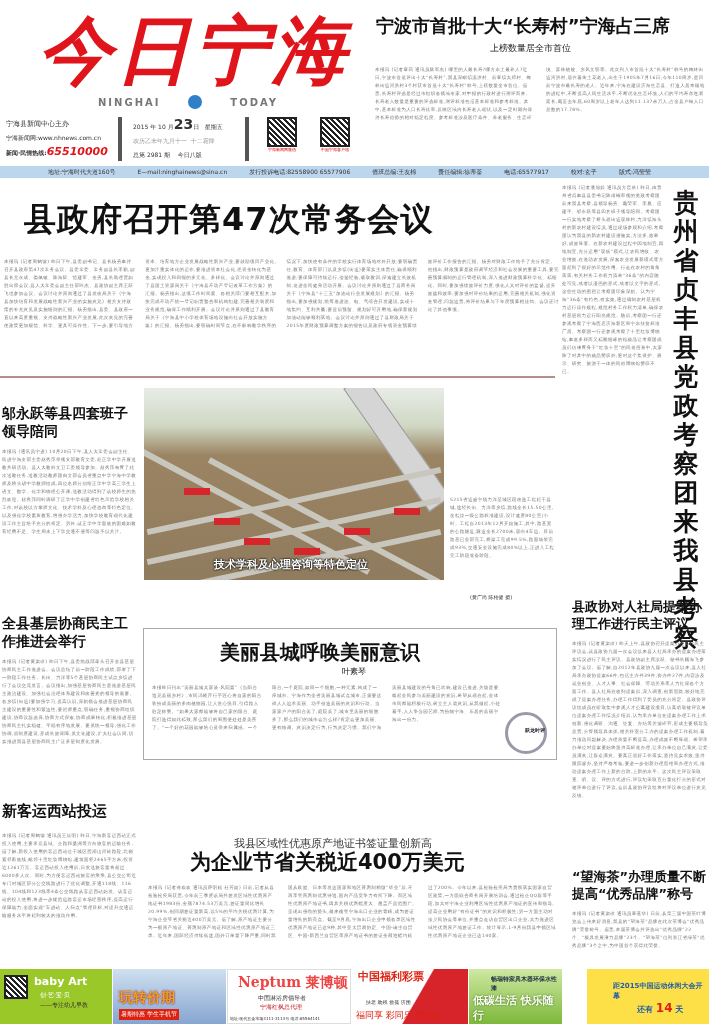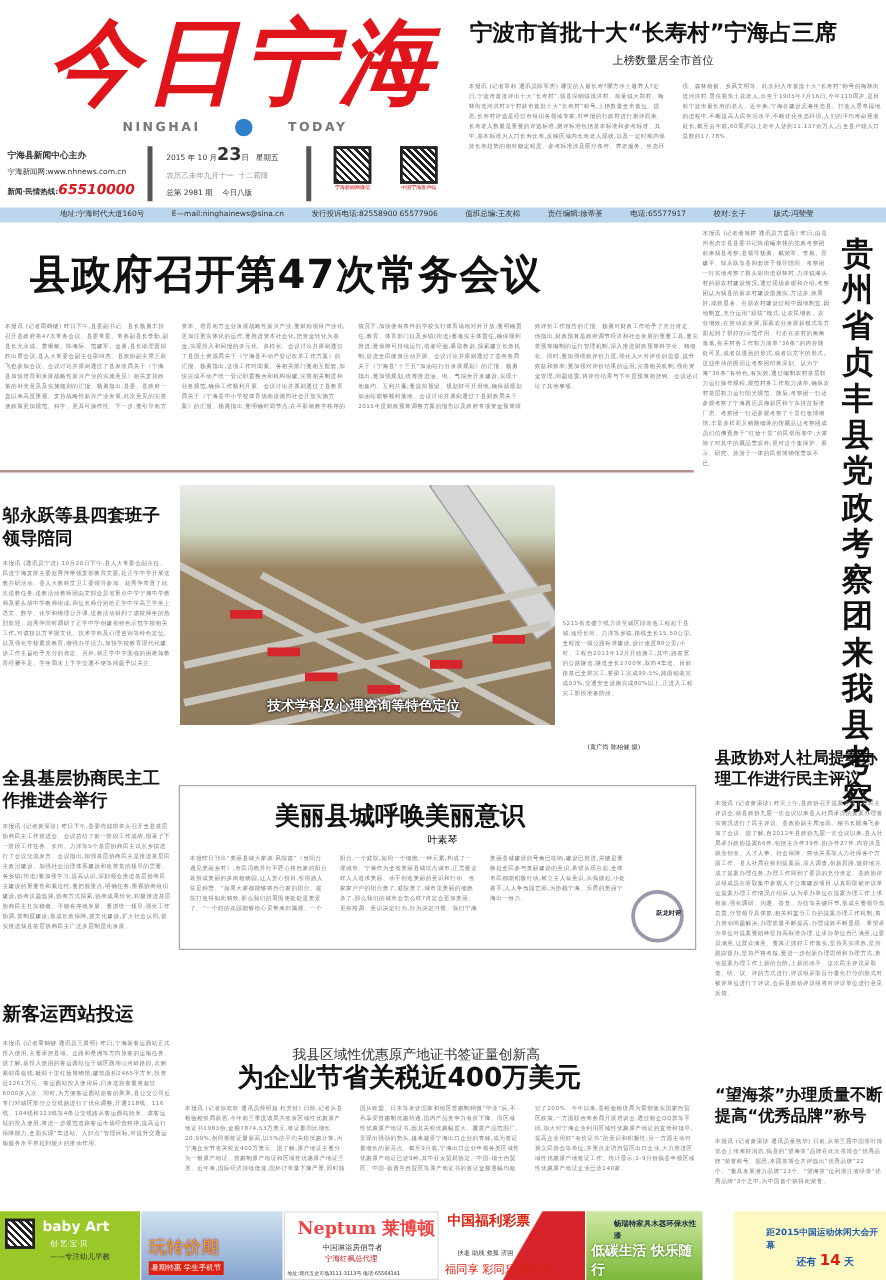--- a/index.html
+++ b/index.html
@@ -35,34 +35,34 @@
 .seal{left:505px;top:712px;width:42px;height:42px;border-radius:50%;border:3px solid #99a}
 .seal-label{left:525px;top:727px;font-size:5px;font-weight:bold;color:#223}
 .sub-kicker{left:234px;top:836px;font-size:11px;color:#333;white-space:nowrap}
 .big-kicker{left:190px;top:848px;font-size:21px;font-weight:bold;color:#111;white-space:nowrap}
 .ad{position:absolute;top:969px;height:55px;overflow:hidden}
 .ad-babyart{left:0;width:112px;background:#9bc829;color:#fff}
 .ad-phone{left:113px;width:113px;background:linear-gradient(180deg,#cfe0f0,#86a5d0);color:#fff}
 .ad-neptum{left:227px;width:124px;background:#fff;border:1px solid #ddd}
 .ad-lottery{left:352px;width:116px;background:linear-gradient(120deg,#fff 55%,#d7232a 56%)}
 .ad-furn{left:469px;width:93px;background:linear-gradient(180deg,#cfe8a2,#7cb83a)}
-.ad-sport{left:587px;width:122px;background:#fef9c3}
+.ad-sport{left:587px;width:122px;background:#fde047}
 </style>
 </head>
 <body>
 
 <div class="abs logo">今日宁海</div>
 <div class="abs logo-sub">
   <span>NINGHAI</span>
   <span class="logo-dot"></span>
   <span>TODAY</span>
 </div>
 
 <div class="abs mast-info">
-  <div style="font-weight:bold;font-size:7px">宁海县新闻中心主办</div>
+  <div style="font-weight:normal;font-size:7px">宁海县新闻中心主办</div>
   <div>宁海新闻网:www.nhnews.com.cn</div>
   <div><span style="font-weight:bold">新闻·民情热线:</span><span class="hotline">65510000</span></div>
 </div>
 <div class="abs mast-bar"></div>
 <div class="abs mast-date">
   <div><span>2015 年 10 月</span><span class="date-day">23</span><span>日</span>&nbsp;&nbsp;&nbsp;<span>星期五</span></div>
   <div style="color:#999"><span>农历乙未年九月十一</span>&nbsp;&nbsp;<span>十二霜降</span></div>
   <div><span>总第 2981 期</span>&nbsp;&nbsp;&nbsp;&nbsp;<span>今日八版</span></div>
 </div>
 <div class="abs mast-bar2"></div>
@@ -138,21 +138,21 @@
 <div class="abs h2" style="left:572px;top:868px;width:136px;font-size:13px;line-height:17px">“望海茶”办理质量不断提高“优秀品牌”称号</div>
 <div class="abs txt" style="left:572px;top:910px;width:136px;height:52px">本报讯 (记者黄渠珍 通讯员童燕华) 日前,从第三届中国茶叶博览会上传来好消息,我县的“望海茶”品牌在此次茶博会“优秀品牌”荣誉称号。据悉,本届茶博会共评选出“优秀品牌”22个、“极具发展潜力品牌”23个。“望海茶”位列浙江省绿茶“优秀品牌”3个之中,为中国首个获得此荣誉。</div>
 
 <div class="ad ad-babyart">
   <div class="qr" style="position:absolute;left:4px;top:6px;width:24px;height:24px"></div>
   <div style="position:absolute;left:34px;top:6px;font-size:11px;font-weight:bold">baby Art</div>
   <div style="position:absolute;left:40px;top:22px;font-size:6px">创·艺·宝·贝</div>
   <div style="position:absolute;left:40px;top:32px;font-size:6px;color:#333">——专注幼儿早教</div>
 </div>
 <div class="ad ad-phone">
-  <div style="position:absolute;left:6px;top:20px;font-size:14px;font-weight:normal;color:#f2a21a;text-shadow:0 0 2px #803">玩转价期</div>
+  <div style="position:absolute;left:6px;top:20px;font-size:14px;font-weight:bold;color:#f2a21a;text-shadow:0 0 2px #803">玩转价期</div>
   <div style="position:absolute;left:6px;top:40px;font-size:6px;background:#d21;padding:1px 2px">暑期特惠 学生手机节</div>
 </div>
 <div class="ad ad-neptum">
   <div style="position:absolute;left:10px;top:4px;font-size:14px;font-weight:bold;color:#ef4444;font-family:'DejaVu Serif',serif">Neptum 莱博顿</div>
   <div style="position:absolute;left:30px;top:24px;font-size:6px;color:#333">中国淋浴房倡导者</div>
   <div style="position:absolute;left:32px;top:33px;font-size:6px;color:#c21820">宁海红枫总代理</div>
   <div style="position:absolute;left:2px;top:46px;font-size:4px;color:#333">地址:现代五金市场3111-3113号 电话:65564141</div>
 </div>
 <div class="ad ad-lottery">
   <div style="position:absolute;left:6px;top:0;font-size:11px;font-weight:bold;color:#d21">中国福利彩票</div>

